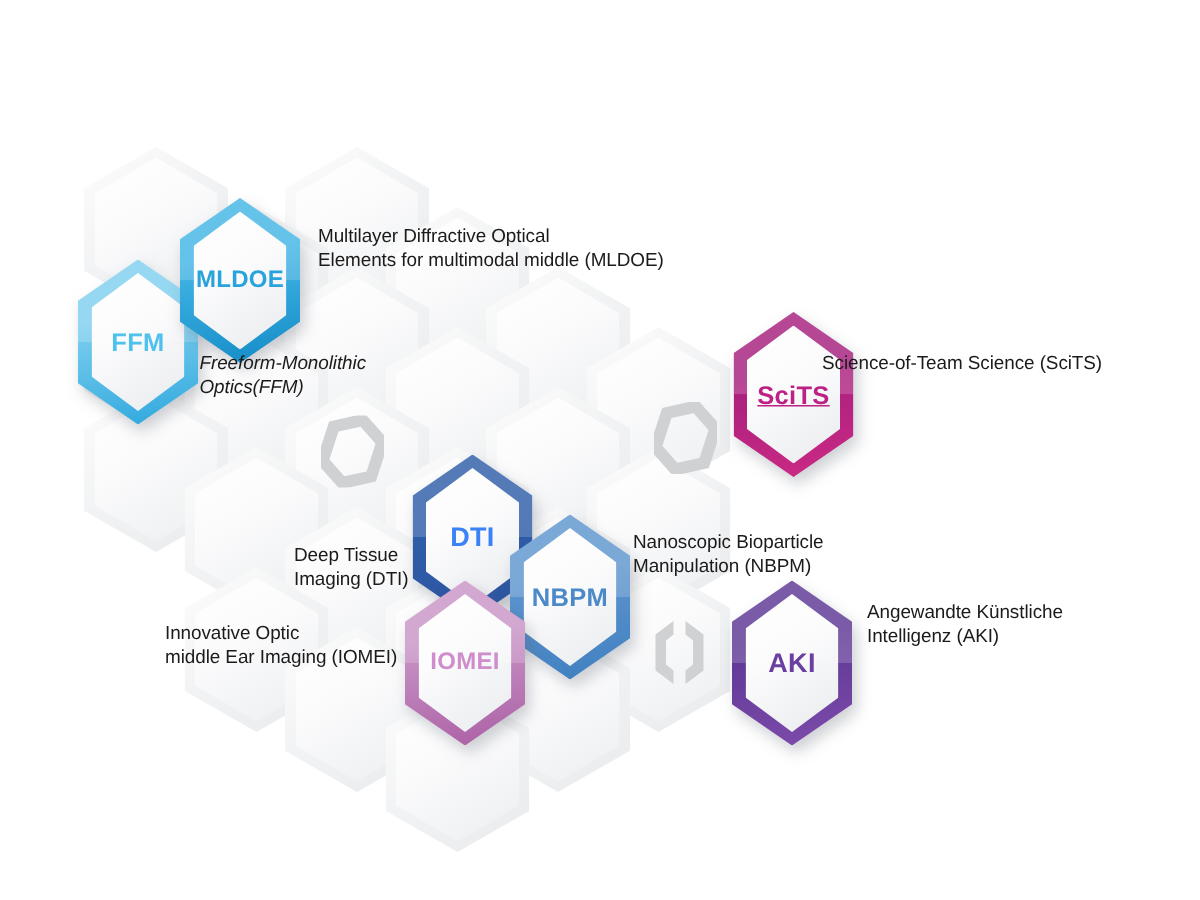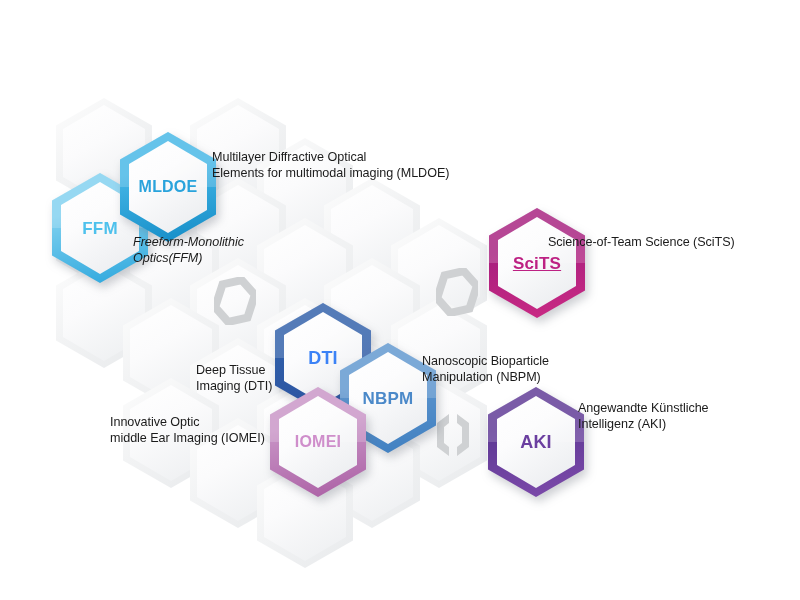--- a/index.html
+++ b/index.html
@@ -39,21 +39,21 @@
   .bg-hex .inner {
     position: absolute;
     inset: 7px;
     clip-path: polygon(50% 0%, 100% 25%, 100% 75%, 50% 100%, 0% 75%, 0% 25%);
     background: linear-gradient(150deg, #ffffff 0%, #fbfbfc 40%, #eceef0 100%);
   }
 
   
   .node {
     position: absolute;
-    width: 96px;
+    width: 80px;
     height: 110px;
     filter: drop-shadow(3px 5px 5px rgba(90,95,110,0.30));
   }
   .node .ring {
     position: absolute;
     inset: 0;
     clip-path: polygon(50% 0%, 100% 25%, 100% 75%, 50% 100%, 0% 75%, 0% 25%);
   }
   .node .face {
     position: absolute;
@@ -267,21 +267,21 @@
       <div class="node" style="left: 488px; top: 387px;">
         <div class="ring" style="background: linear-gradient(170deg, rgb(93, 56, 148) 0%, rgb(93, 56, 148) 35%, rgb(126, 75, 171) 100%);"></div>
         <div class="face"></div>
         <div class="cap"></div>
         <div class="lbl" style="color: rgb(107, 63, 160); font-size: 18px;">AKI</div>
       </div>
     </div>
 
   <div id="caption-layer">
       <div class="cap-text" style="left: 212px; top: 150px;">Multilayer Diffractive Optical
-Elements for multimodal imaging (MLDOE)</div>
+Elements for multimodal middle (MLDOE)</div>
       <div class="cap-text" style="left: 133px; top: 235px; font-style: italic;">Freeform-Monolithic
 Optics(FFM)</div>
       <div class="cap-text" style="left: 548px; top: 235px;">Science-of-Team Science (SciTS)</div>
       <div class="cap-text" style="left: 196px; top: 363px;">Deep Tissue
 Imaging (DTI)</div>
       <div class="cap-text" style="left: 422px; top: 354px;">Nanoscopic Bioparticle
 Manipulation (NBPM)</div>
       <div class="cap-text" style="left: 578px; top: 401px;">Angewandte Künstliche
 Intelligenz (AKI)</div>
       <div class="cap-text" style="left: 110px; top: 415px;">Innovative Optic

